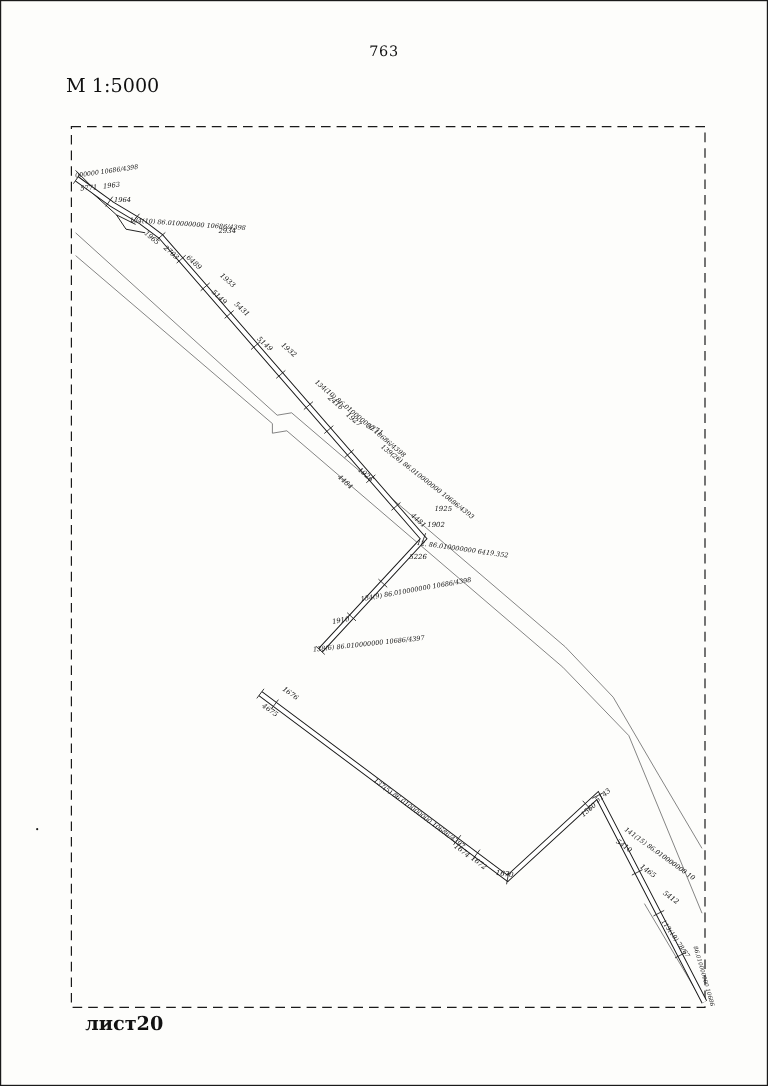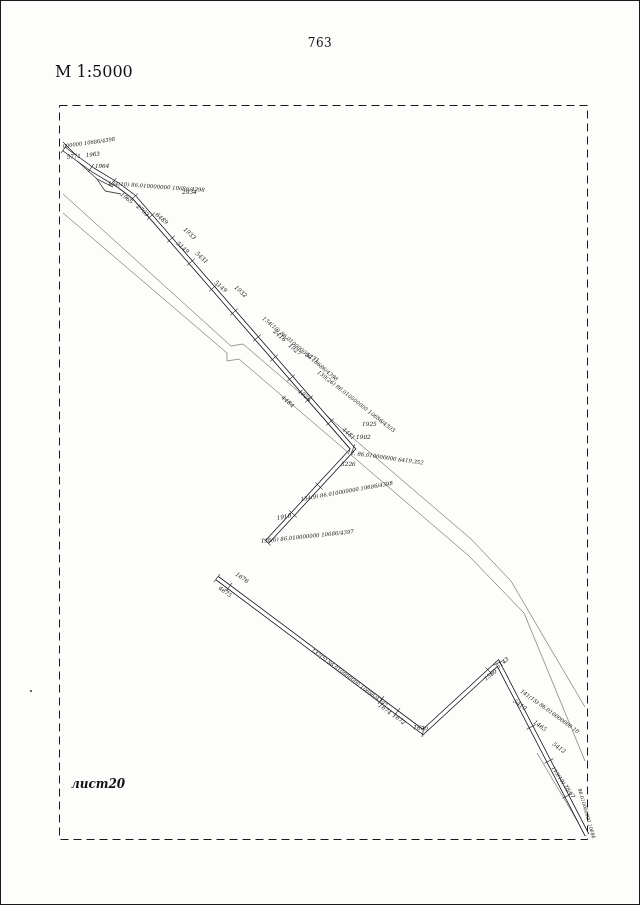--- a/index.html
+++ b/index.html
@@ -3,21 +3,21 @@
 <meta charset="utf-8">
 <style>
   html,body{margin:0;padding:0;background:#ffffff;}
   .page{
     position:relative;width:640px;height:905px;box-sizing:border-box;
     background:#fdfdfb;border:1px solid #1a1a1a;overflow:hidden;
     font-family:"DejaVu Serif", serif;color:#111;
   }
   .page-number{position:absolute;top:35px;left:0;right:0;text-align:center;font-size:12px;letter-spacing:.5px;}
   .scale-label{position:absolute;top:61px;left:54px;font-size:16px;}
-  .sheet-label{position:absolute;top:776px;left:70px;font-size:12px;font-style:italic;font-weight:bold;}
+  .sheet-label{position:absolute;top:842px;left:70px;font-size:16px;font-weight:bold;}
   #map-svg{position:absolute;left:0;top:0;}
   #map-svg text{font-family:"DejaVu Serif", serif;font-style:italic;fill:#151515;}
 </style>
 </head>
 <body>
 
 <div class="page">
   <div class="page-number">763</div>
   <div class="scale-label">М 1:5000</div>
   <svg id="map-svg" width="640" height="905" viewBox="0 0 640 905">

